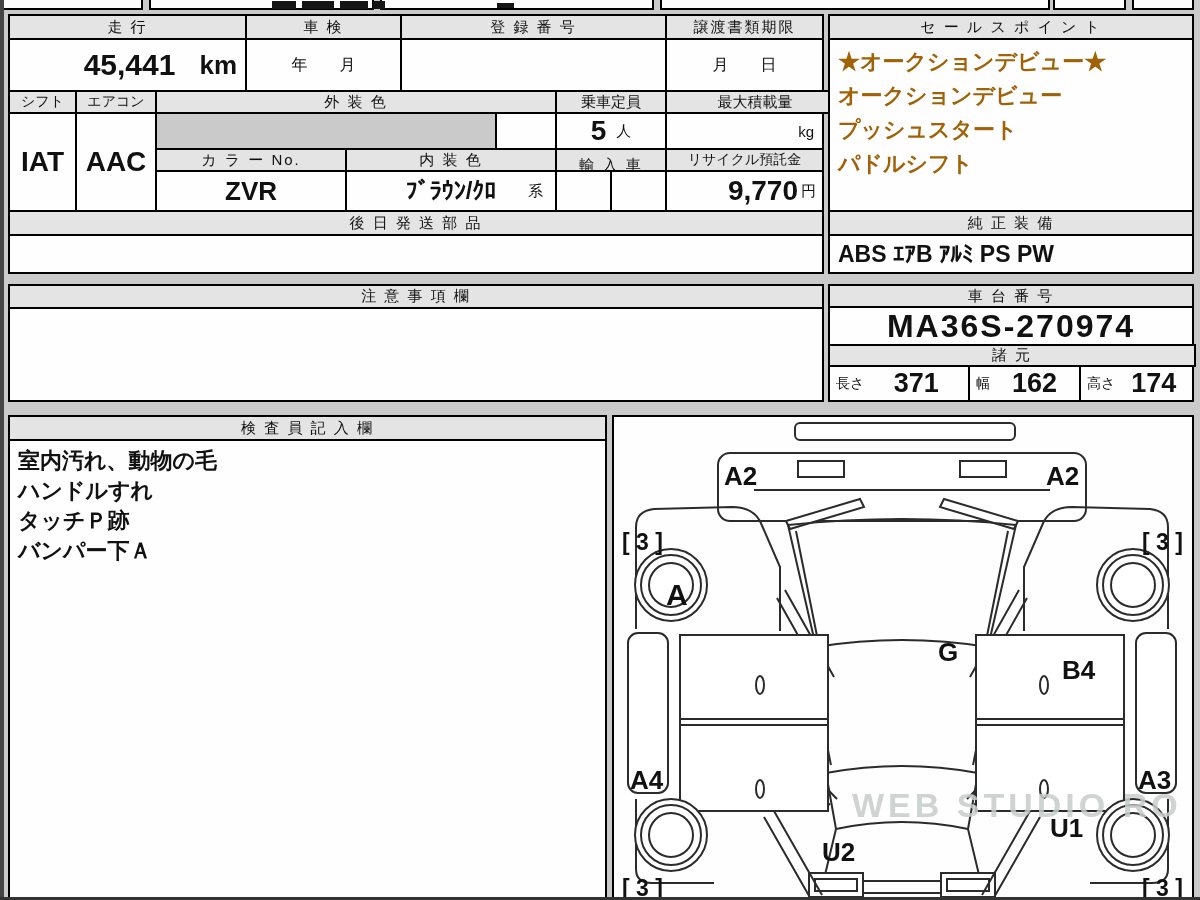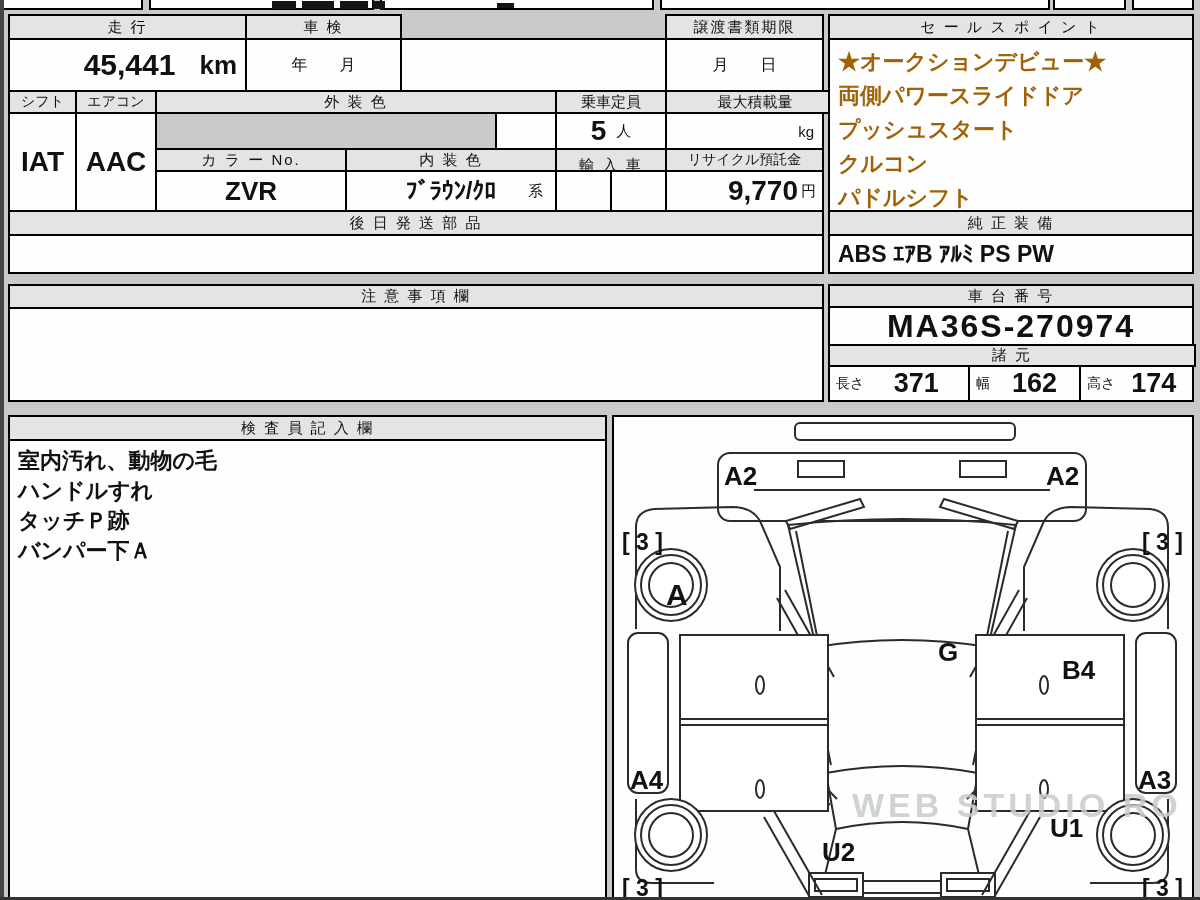--- a/index.html
+++ b/index.html
@@ -50,20 +50,21 @@
   <div class="cropcell" style="left:1053px;top:0;width:73px;height:10px"></div>
   <div class="cropcell" style="left:1132px;top:0;width:62px;height:10px"></div>
   <div class="frag" style="left:272px;top:1px;width:24px;height:8px"></div>
   <div class="frag" style="left:302px;top:1px;width:32px;height:8px"></div>
   <div class="frag" style="left:340px;top:1px;width:28px;height:8px"></div>
   <div class="frag" style="left:373px;top:1px;width:12px;height:8px"></div>
   <div class="frag" style="left:497px;top:3px;width:17px;height:5px"></div>
 
   <div class="cell hdr" style="left:8px;top:14px;width:239px;height:26px">走 行</div>
   <div class="cell hdr" style="left:245px;top:14px;width:157px;height:26px">車 検</div>
+  <div class="cell hdr" style="left:400px;top:14px;width:267px;height:26px">登 録 番 号</div>
   <div class="cell hdr" style="left:665px;top:14px;width:159px;height:26px">譲渡書類期限</div>
 
   <div class="cell val kmcell" style="left:8px;top:38px;width:239px;height:54px">
     <span>45,441</span>
     <span class="kmunit">km</span>
   </div>
   <div class="cell val plain" style="left:245px;top:38px;width:157px;height:54px">年　　月</div>
   <div class="cell val" style="left:400px;top:38px;width:267px;height:54px"></div>
   <div class="cell val plain" style="left:665px;top:38px;width:159px;height:54px">月　　日</div>
 
@@ -99,23 +100,22 @@
     <span>9,770</span>
     <span class="moneyunit">円</span>
   </div>
 
   <div class="cell hdr" style="left:8px;top:210px;width:816px;height:26px">後 日 発 送 部 品</div>
   <div class="cell val" style="left:8px;top:234px;width:816px;height:40px"></div>
 
   <div class="cell hdr" style="left:828px;top:14px;width:366px;height:26px">セ ー ル ス ポ イ ン ト</div>
   <div class="cell blocktext" style="left:828px;top:38px;width:366px;height:174px">
     <div class="sline">★オークションデビュー★</div>
-    <div class="sline">両側パワースライドドア</div>
+    <div class="sline">オークションデビュー</div>
     <div class="sline">プッシュスタート</div>
-    <div class="sline">クルコン</div>
     <div class="sline">パドルシフト</div>
   </div>
   <div class="cell hdr" style="left:828px;top:210px;width:366px;height:26px">純 正 装 備</div>
   <div class="cell equip" style="left:828px;top:234px;width:366px;height:40px">ABS ｴｱB ｱﾙﾐ PS PW</div>
 
   <div class="cell hdr" style="left:8px;top:284px;width:816px;height:25px">注 意 事 項 欄</div>
   <div class="cell" style="left:8px;top:307px;width:816px;height:95px"></div>
 
   <div class="cell hdr" style="left:828px;top:284px;width:366px;height:24px">車 台 番 号</div>
   <div class="cell val chassis" style="left:828px;top:306px;width:366px;height:40px">MA36S-270974</div>

